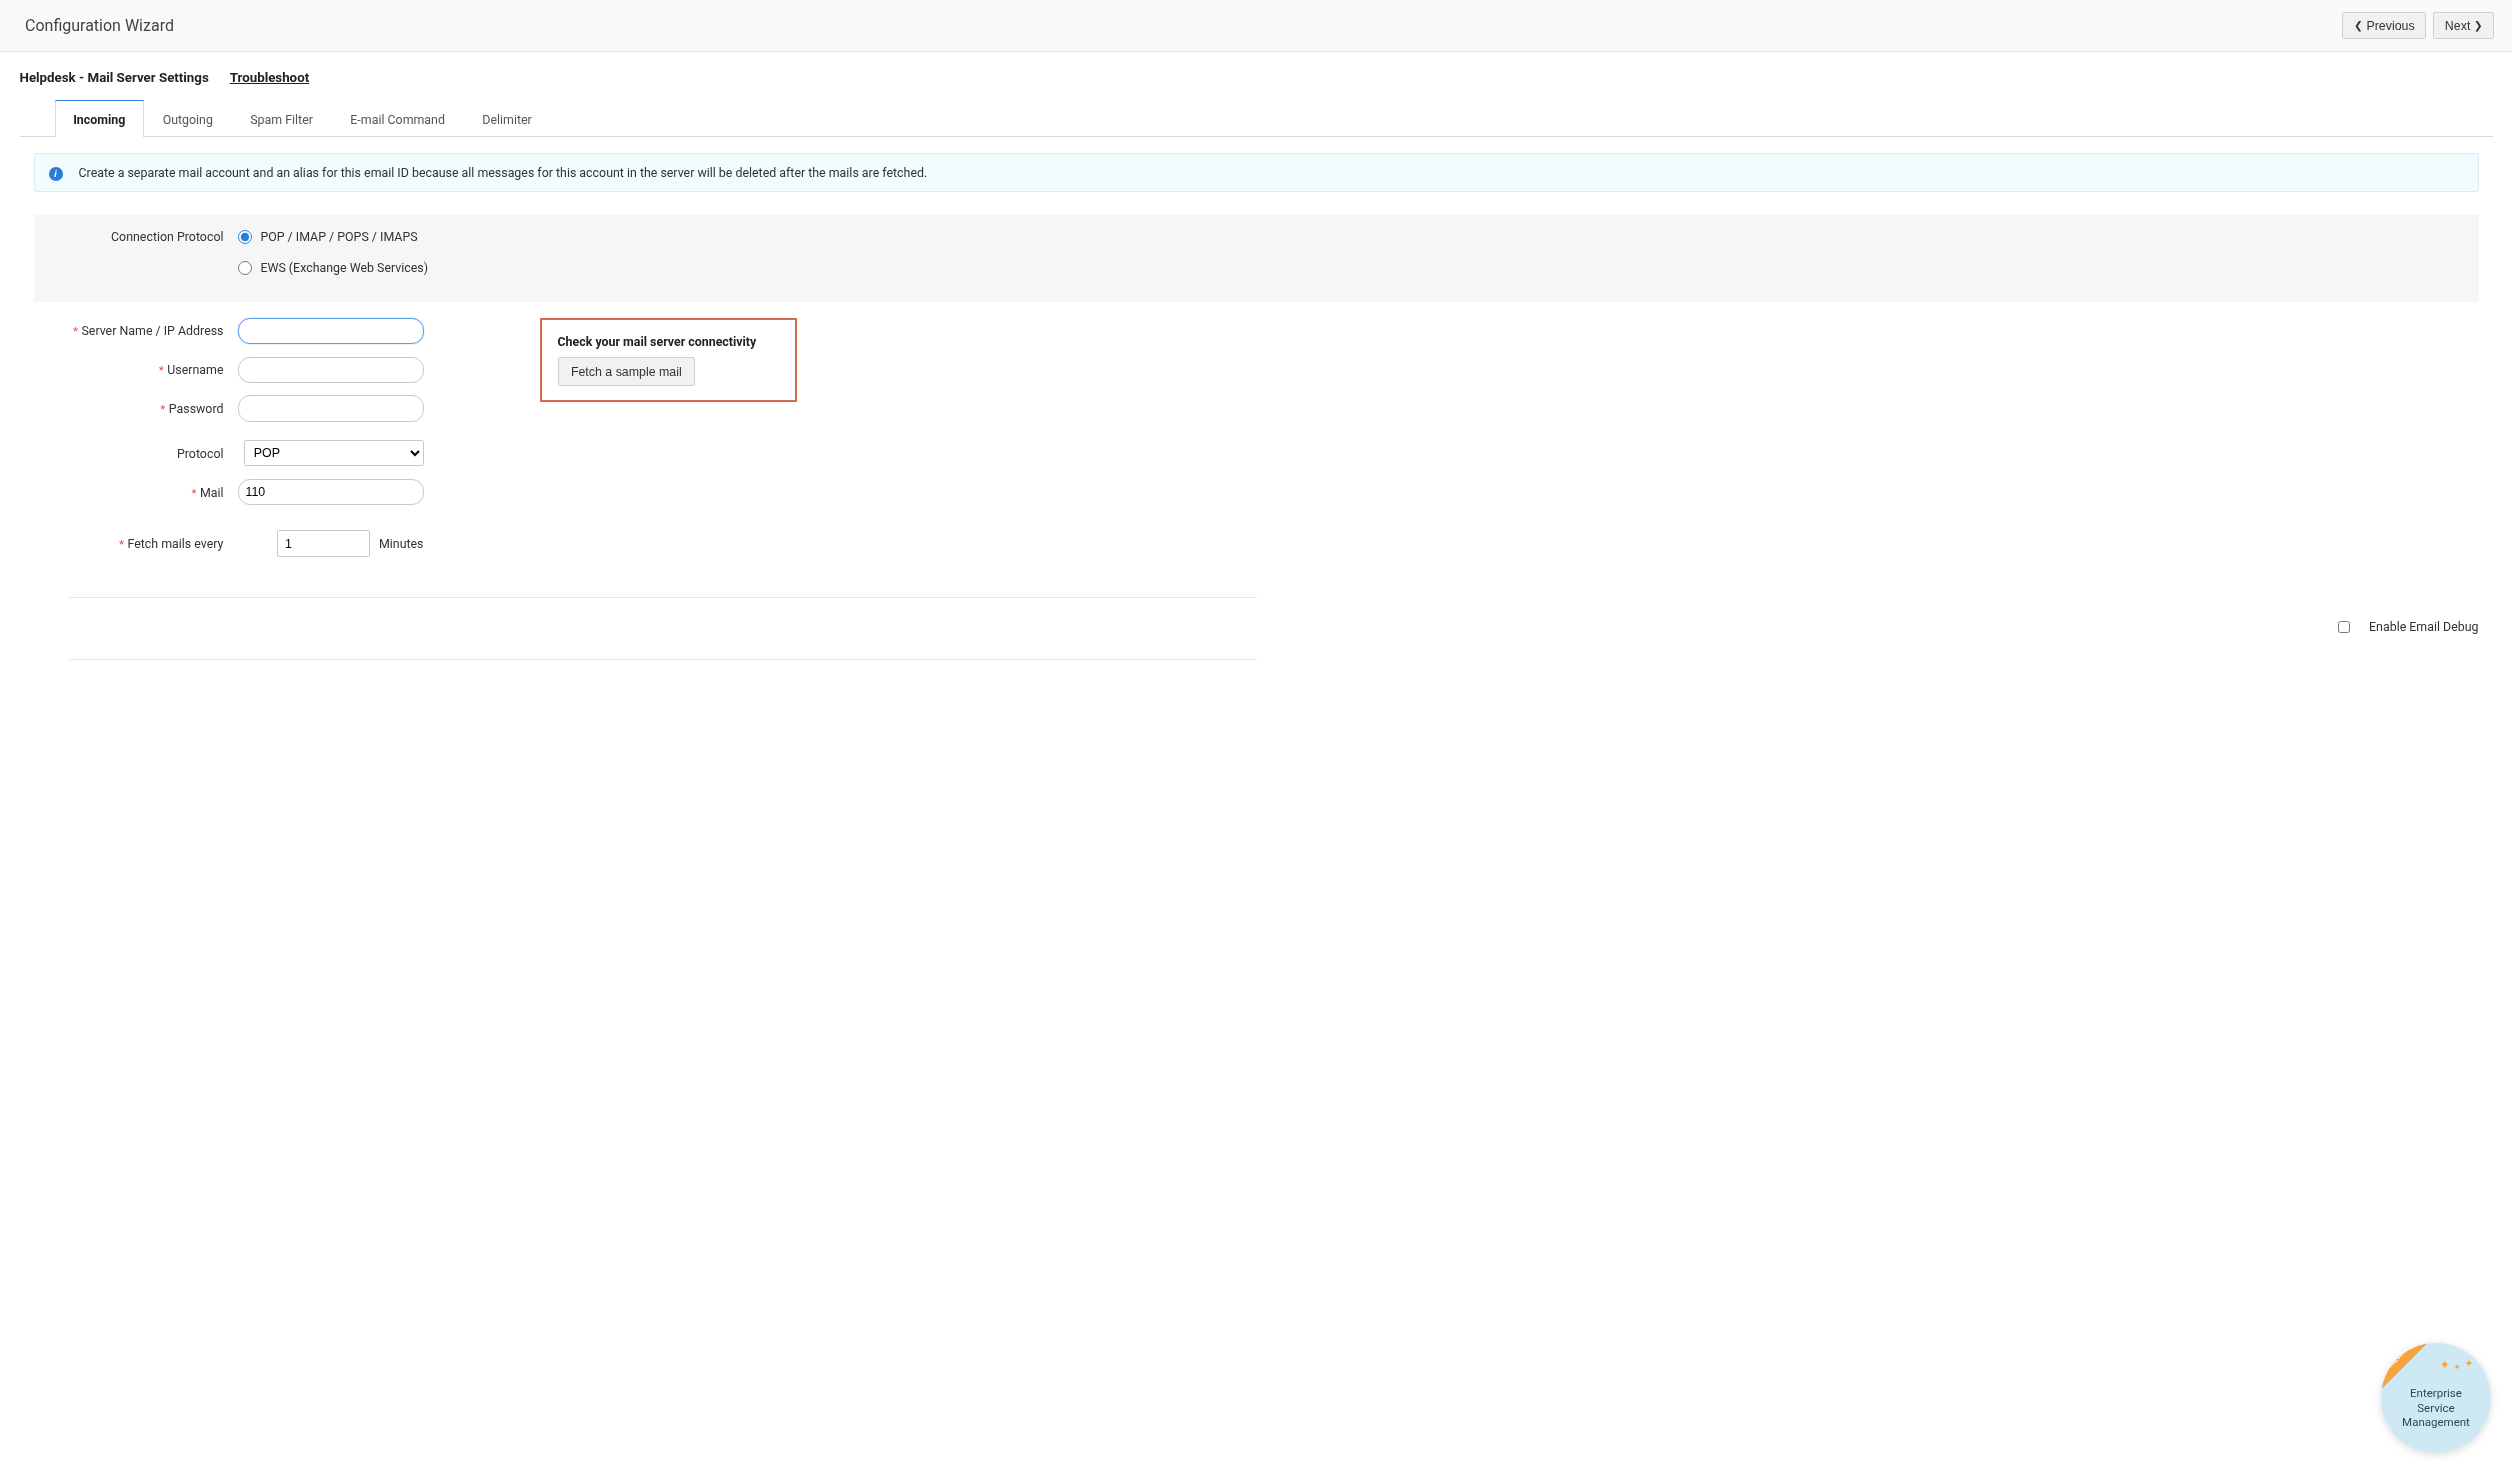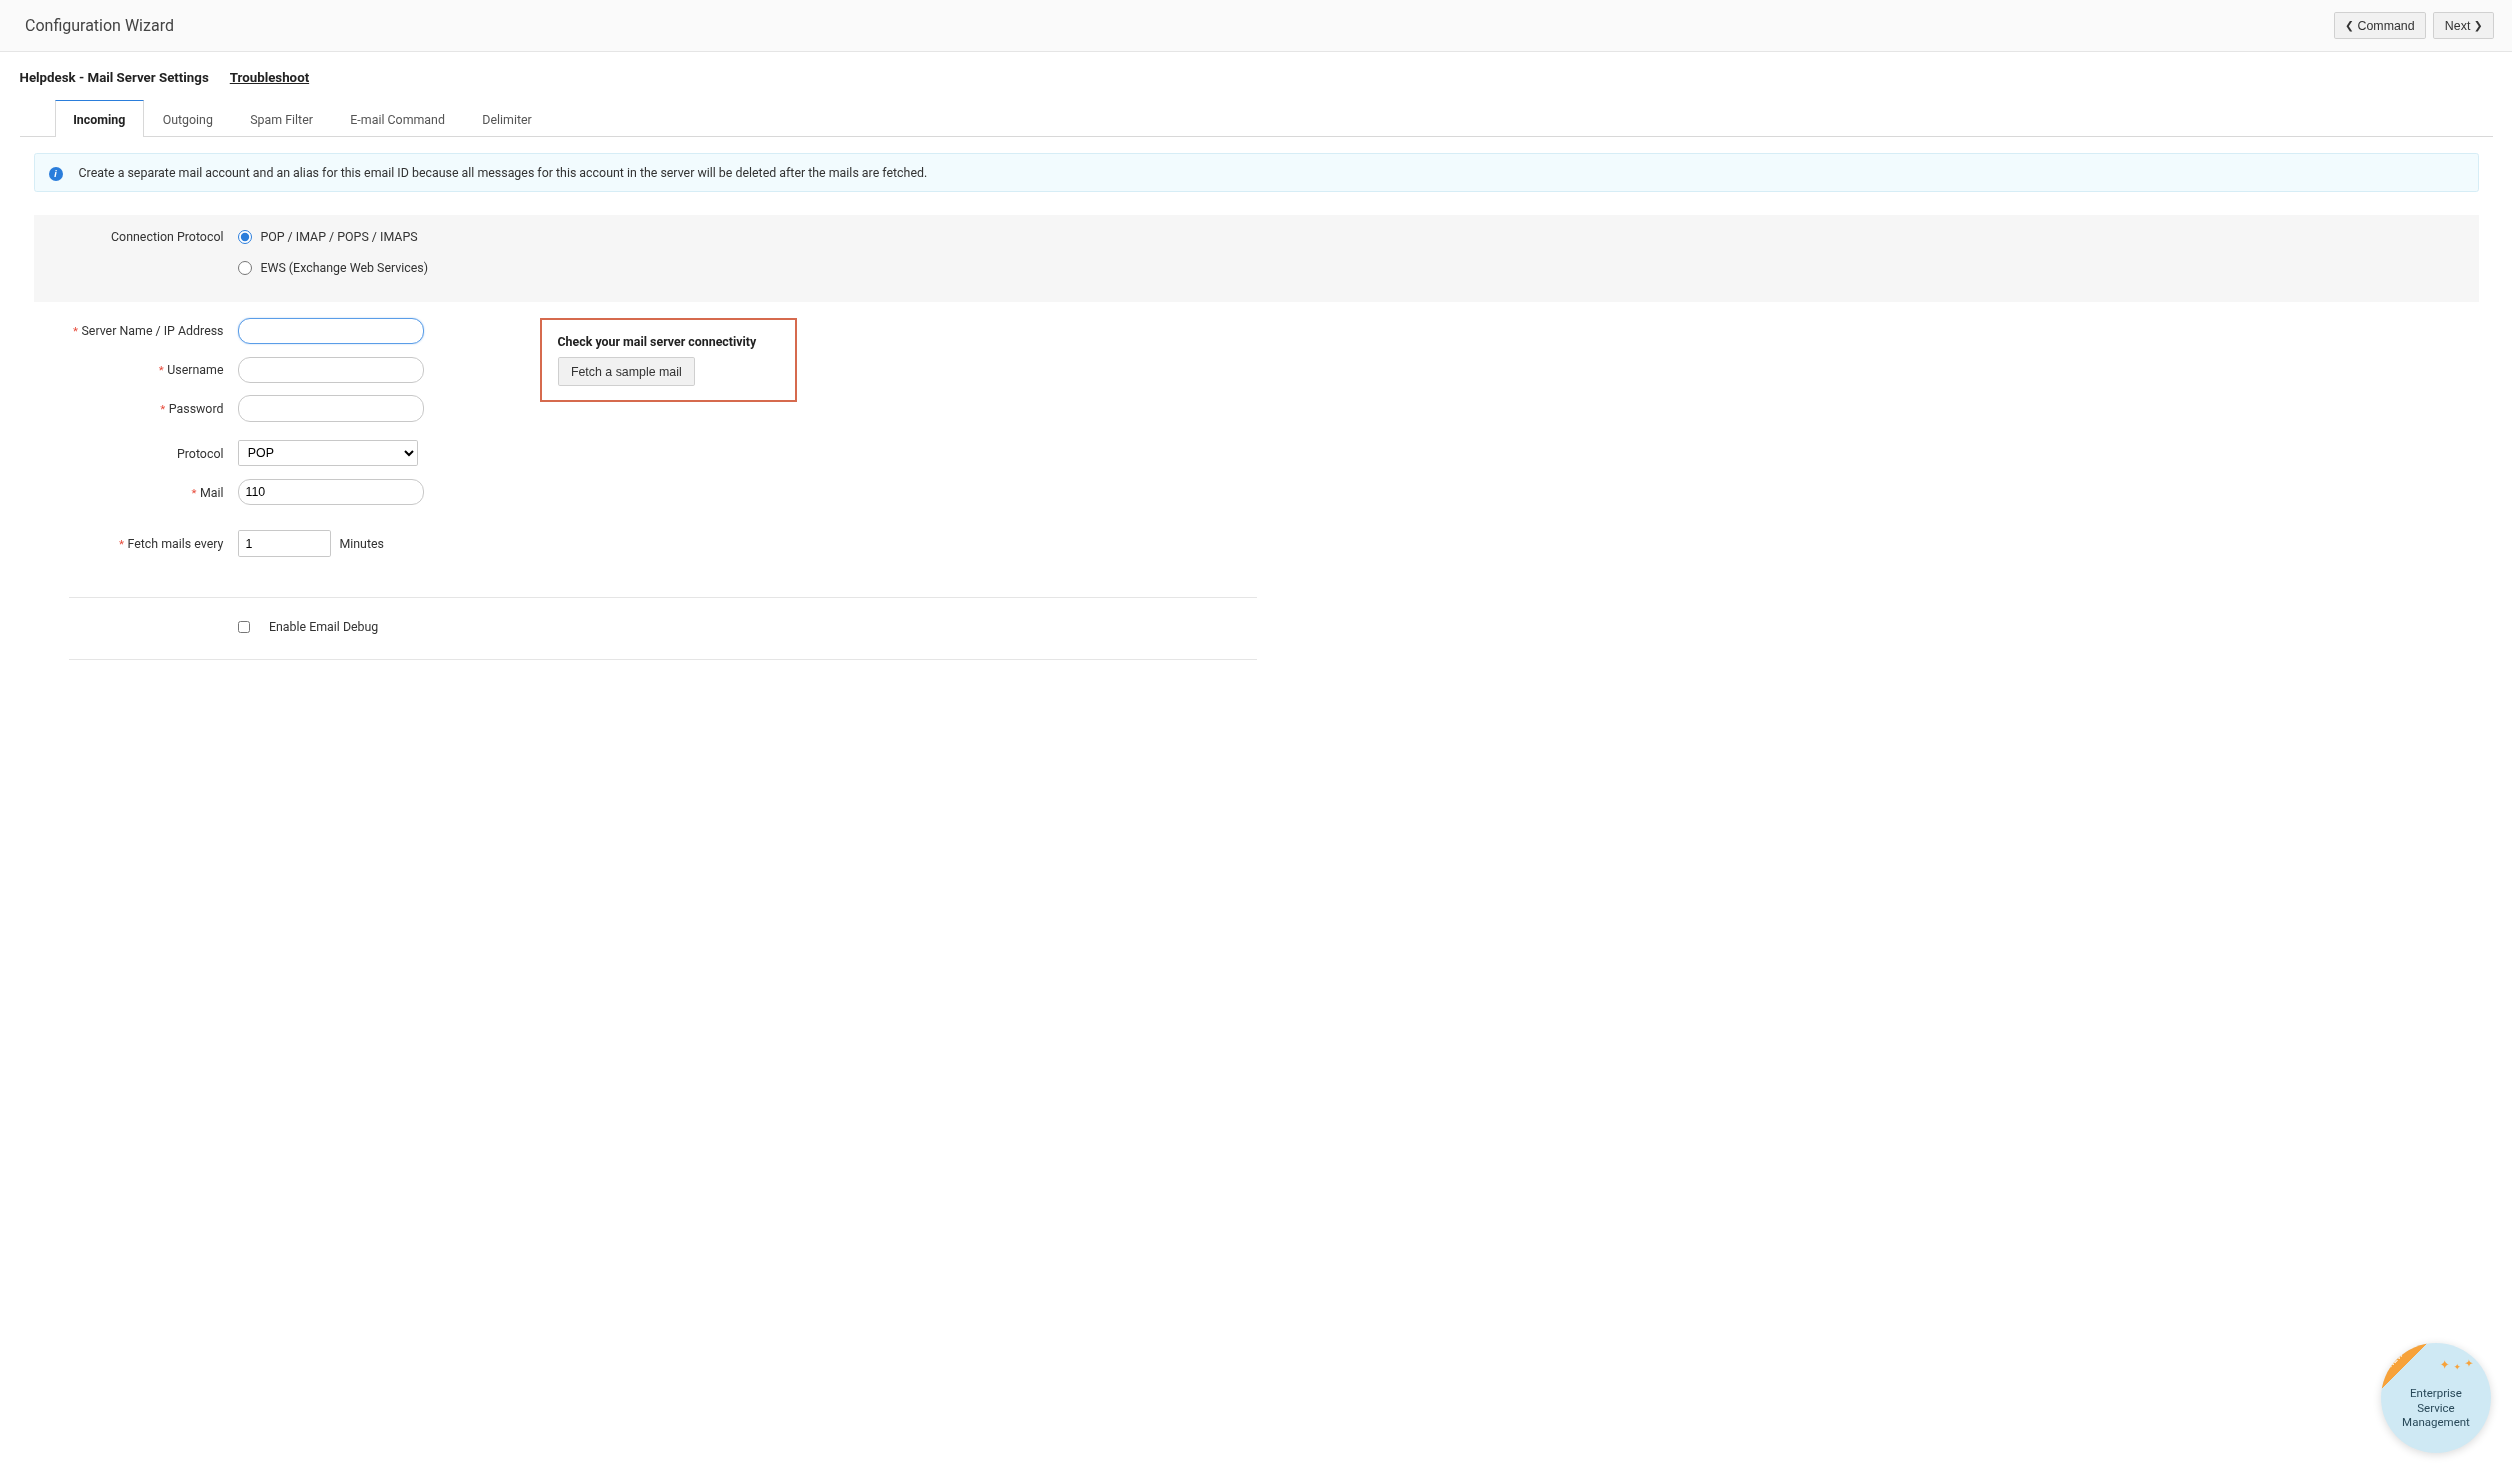--- a/index.html
+++ b/index.html
@@ -142,20 +142,21 @@
     .req {
       color: #e74c3c;
       margin-right: 3.5px;
       font-size: 11.5px;
     }
     .field-col {
       flex: 1;
       display: flex;
       align-items: center;
       gap: 8.9px;
+      justify-content: flex-end;
     }
     .radio-item {
       display: flex;
       align-items: center;
       gap: 8.9px;
       margin-bottom: 7px;
     }
     input[type="radio"] {
       width: 14px;
       height: 14px;
@@ -293,21 +294,21 @@
     }
   </style>
 </head>
 <body>
 
 <div class="header-bar">
   <div class="header-title">Configuration Wizard</div>
   <div class="wizard-nav">
     <button class="nav-btn">
       <span class="chev">❮</span>
-      <span>Command</span>
+      <span>Previous</span>
     </button>
     <button class="nav-btn">
       <span>Next</span>
       <span class="chev">❯</span>
     </button>
   </div>
 </div>
 
 <div class="content-wrap">
 

